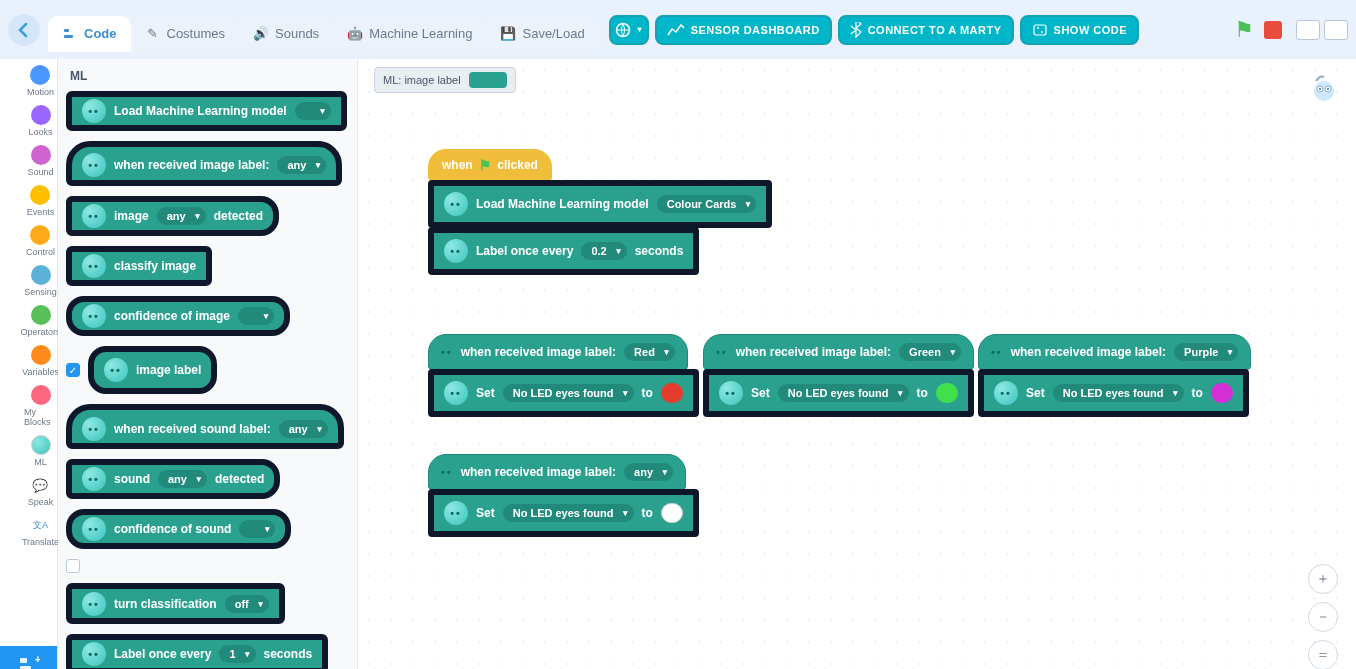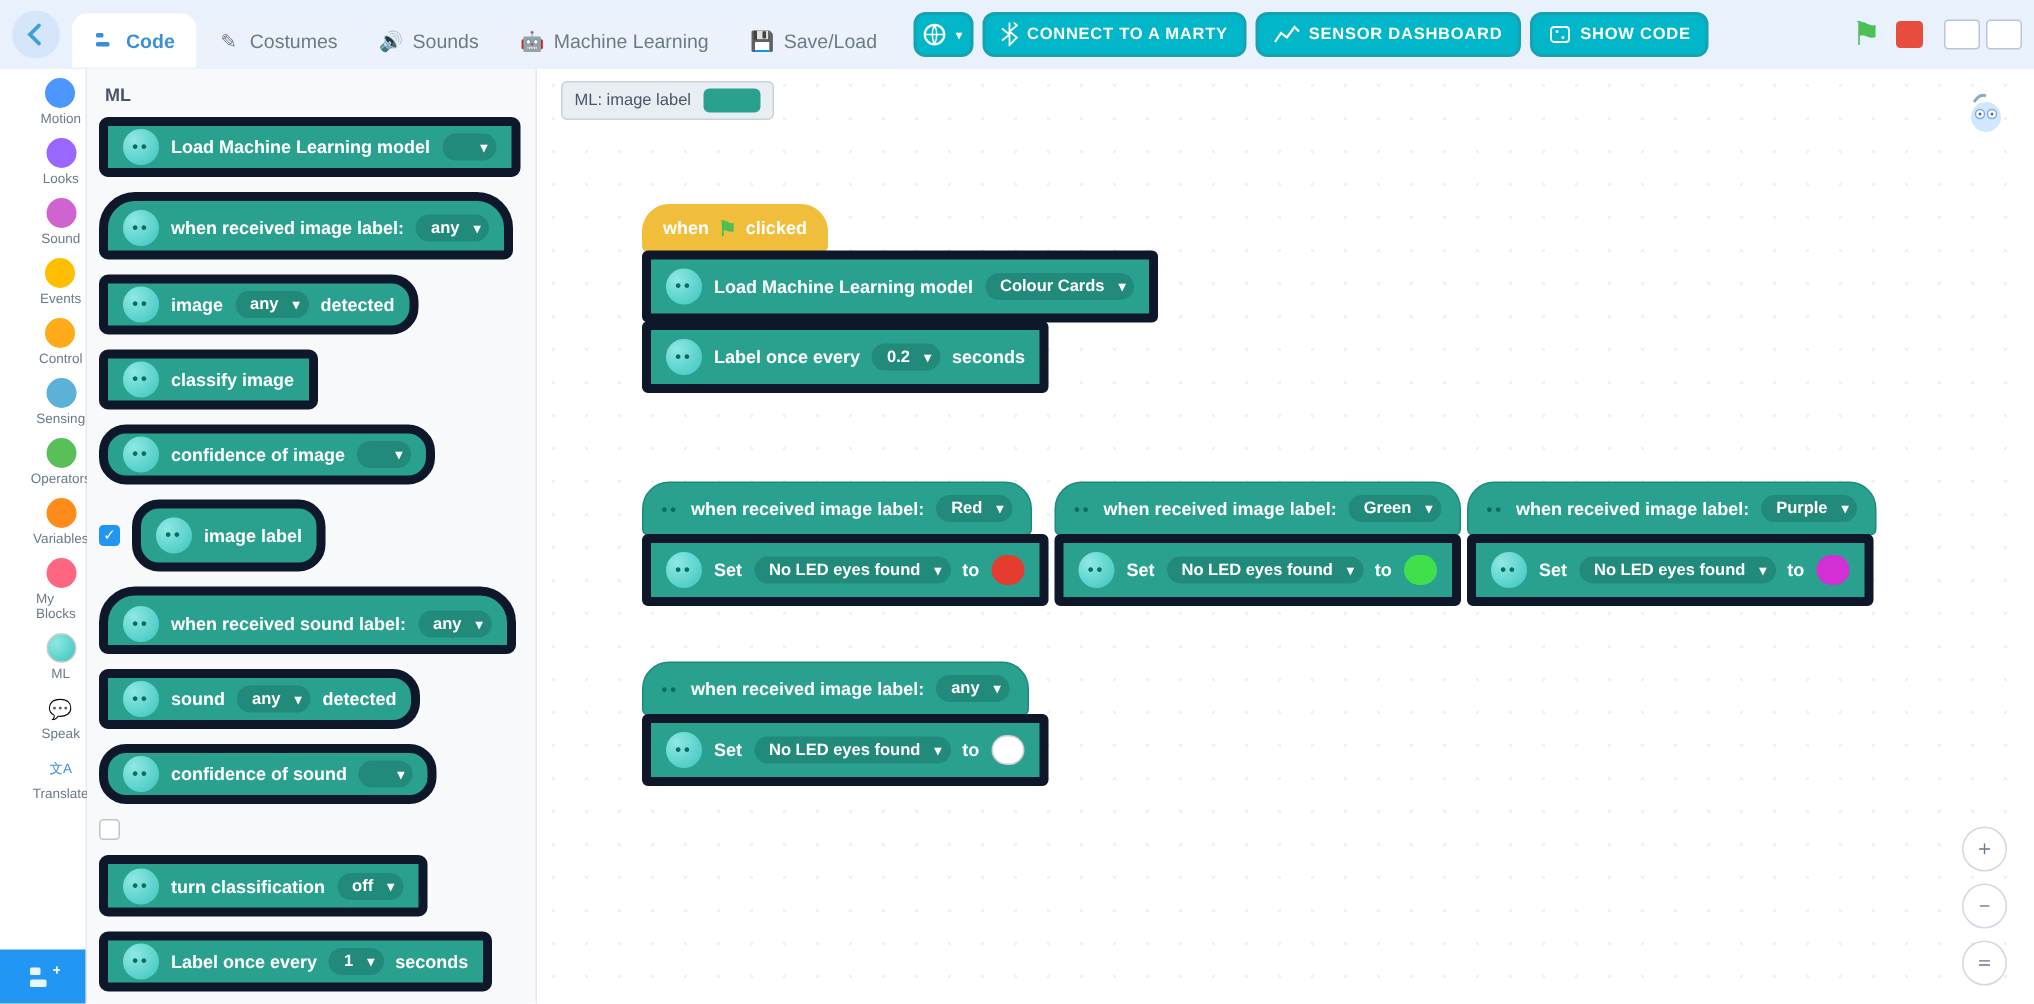--- a/index.html
+++ b/index.html
@@ -1,19 +1,19 @@
 <!DOCTYPE html>
 <html><head>
 <meta charset="utf-8">
 <style>
   * { box-sizing: border-box; margin: 0; padding: 0; font-family: "Helvetica Neue", Arial, sans-serif; }
   body { width: 1356px; height: 669px; background: #fff; overflow: hidden; position: relative; }
 
   
-  .header { height: 46px; background: #e8f1fc; display: flex; align-items: center; padding: 0 8px; gap: 4px; }
+  .header { height: 59px; background: #e8f1fc; display: flex; align-items: center; padding: 0 8px; gap: 4px; }
   .back-btn { width: 32px; height: 32px; border-radius: 50%; background: #d5e6fb; display:flex; align-items:center; justify-content:center; color:#3aa0d8; font-size:18px; }
   .tabs { display: flex; gap: 0; margin-left: 4px; }
   .tab { height: 36px; padding: 0 14px; display:flex; align-items:center; gap:6px; background:#ecf2fb; border-radius: 10px 10px 0 0; color:#6b7a8a; font-size:13px; position:relative; top:4px; }
   .tab.active { background:#fff; color:#3b8fd6; font-weight:600; }
   .tab-icon { width:16px; height:16px; display:flex; align-items:center; justify-content:center; color:inherit; }
   .hdr-right-group { display:flex; gap:6px; margin-left:6px; }
   .hdr-pill { height:30px; border-radius:8px; background:#00b6c8; border:2px solid #17a2b3; display:flex; align-items:center; padding:0 10px; color:#fff; font-weight:800; font-size:11px; letter-spacing:.5px; gap:6px; }
   .hdr-pill.globe { width:40px; justify-content:center; }
   .hdr-pill svg { flex-shrink:0; }
   .header-spacer { flex:1; }
@@ -107,30 +107,30 @@
   </div>
   <div class="hdr-right-group">
     <div class="hdr-pill globe">
       <svg width="16" height="16" viewBox="0 0 16 16">
           <circle cx="8" cy="8" r="6.5" stroke="#fff" stroke-width="1.5" fill="none"></circle>
           <path d="M2 8h12M8 2c2 3 2 9 0 12M8 2c-2 3-2 9 0 12" stroke="#fff" stroke-width="1" fill="none"></path>
         </svg>
       <span style="font-size:8px">▾</span>
     </div>
     <div class="hdr-pill">
+      <svg width="18" height="14" viewBox="0 0 18 14">
+          <path d="M1 12 L5 6 L9 9 L14 2 L17 5" stroke="#fff" stroke-width="1.5" fill="none"></path>
+        </svg>
+      <span>SENSOR DASHBOARD</span>
+    </div>
+    <div class="hdr-pill">
       <svg width="12" height="16" viewBox="0 0 12 16">
           <path d="M6 1v14l5-5-5-4 5-4-5-5z M6 8L1 4 M6 8L1 12" stroke="#fff" stroke-width="1.2" fill="none"></path>
         </svg>
       <span>CONNECT TO A MARTY</span>
-    </div>
-    <div class="hdr-pill">
-      <svg width="18" height="14" viewBox="0 0 18 14">
-          <path d="M1 12 L5 6 L9 9 L14 2 L17 5" stroke="#fff" stroke-width="1.5" fill="none"></path>
-        </svg>
-      <span>SENSOR DASHBOARD</span>
     </div>
     <div class="hdr-pill">
       <svg width="16" height="14" viewBox="0 0 16 14">
           <rect x="2" y="2" width="12" height="10" rx="2" stroke="#fff" stroke-width="1.2" fill="none"></rect>
           <circle cx="6" cy="5" r="1" fill="#fff"></circle>
           <circle cx="10" cy="9" r="1" fill="#fff"></circle>
         </svg>
       <span>SHOW CODE</span>
     </div>
   </div>

